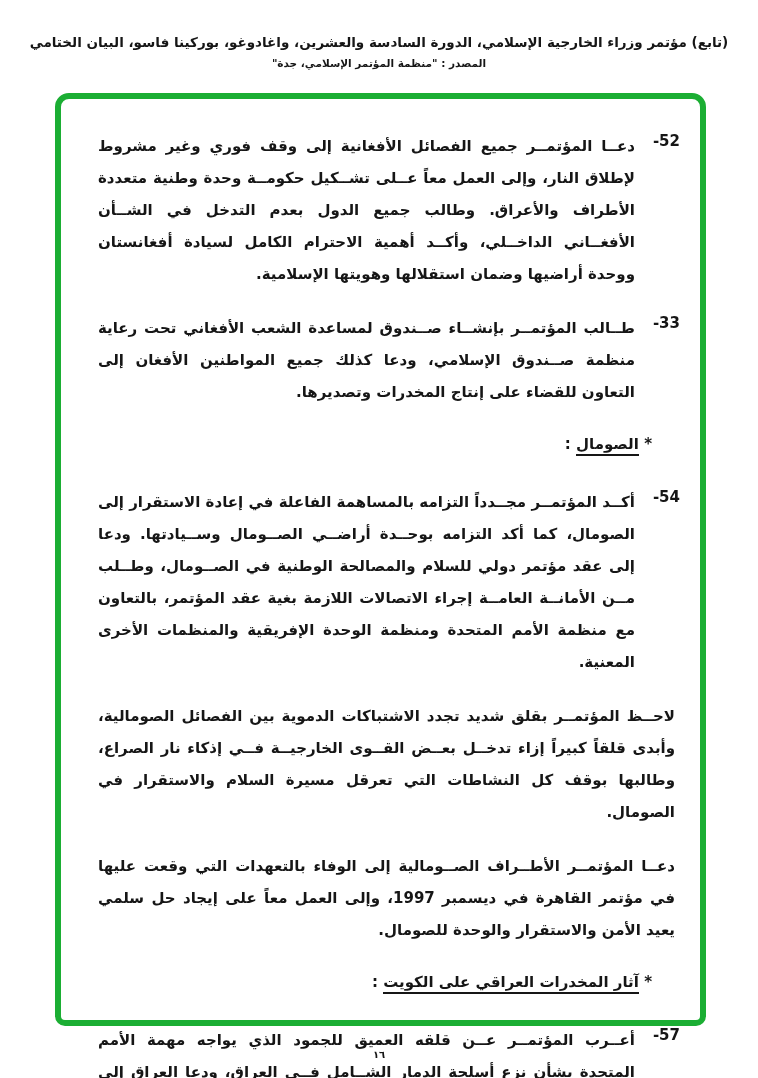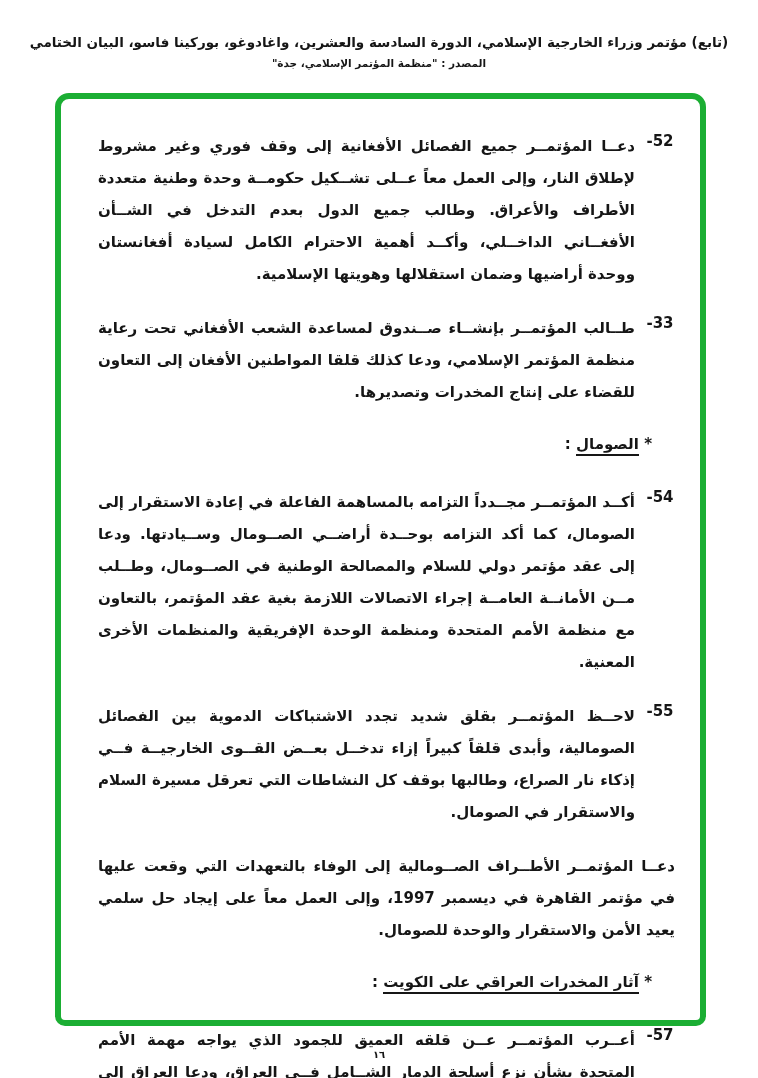--- a/index.html
+++ b/index.html
@@ -43,21 +43,21 @@
     border-radius: 14px 14px 10px 10px;
     padding: 26px 20px 0 32px;
   }
   .item {
     display: flex;
     margin: 0 0 12px 0;
   }
   .num {
     flex: 0 0 40px;
     direction: ltr;
-    text-align: center;
+    text-align: right;
     font-size: 15px;
     line-height: 32px;
     white-space: nowrap;
   }
   .txt {
     flex: 1 1 auto;
     margin: 5px;
     font-size: 15px;
     line-height: 32px;
     text-align: justify;
@@ -90,36 +90,35 @@
 
 <div class="frame">
 
   <div class="item">
     <span class="num">-52</span>
     <p class="txt">دعــا المؤتمــر جميع الفصائل الأفغانية إلى وقف فوري وغير مشروط لإطلاق النار، وإلى العمل معاً عــلى تشــكيل حكومــة وحدة وطنية متعددة الأطراف والأعراق. وطالب جميع الدول بعدم التدخل في الشــأن الأفغــاني الداخــلي، وأكــد أهمية الاحترام الكامل لسيادة أفغانستان ووحدة أراضيها وضمان استقلالها وهويتها الإسلامية.</p>
   </div>
 
   <div class="item">
     <span class="num">-33</span>
-    <p class="txt">طــالب المؤتمــر بإنشــاء صــندوق لمساعدة الشعب الأفغاني تحت رعاية منظمة المؤتمر الإسلامي، ودعا كذلك قلقا المواطنين الأفغان إلى التعاون للقضاء على إنتاج المخدرات وتصديرها.</p>
+    <p class="txt">طــالب المؤتمــر بإنشــاء صــندوق لمساعدة الشعب الأفغاني تحت رعاية منظمة صــندوق الإسلامي، ودعا كذلك جميع المواطنين الأفغان إلى التعاون للقضاء على إنتاج المخدرات وتصديرها.</p>
   </div>
 
   <div class="heading">
     <span>*</span>
     <span class="u">الصومال</span>
     <span> :</span>
   </div>
 
   <div class="item">
     <span class="num">-54</span>
     <p class="txt">أكــد المؤتمــر مجــدداً التزامه بالمساهمة الفاعلة في إعادة الاستقرار إلى الصومال، كما أكد التزامه بوحــدة أراضــي الصــومال وســيادتها. ودعا إلى عقد مؤتمر دولي للسلام والمصالحة الوطنية في الصــومال، وطــلب مــن الأمانــة العامــة إجراء الاتصالات اللازمة بغية عقد المؤتمر، بالتعاون مع منظمة الأمم المتحدة ومنظمة الوحدة الإفريقية والمنظمات الأخرى المعنية.</p>
   </div>
 
   <div class="item">
-    <span class="num">-55</span>
     <p class="txt">لاحــظ المؤتمــر بقلق شديد تجدد الاشتباكات الدموية بين الفصائل الصومالية، وأبدى قلقاً كبيراً إزاء تدخــل بعــض القــوى الخارجيــة فــي إذكاء نار الصراع، وطالبها بوقف كل النشاطات التي تعرقل مسيرة السلام والاستقرار في الصومال.</p>
   </div>
 
   <div class="item">
     <p class="txt">دعــا المؤتمــر الأطــراف الصــومالية إلى الوفاء بالتعهدات التي وقعت عليها في مؤتمر القاهرة في ديسمبر 1997، وإلى العمل معاً على إيجاد حل سلمي يعيد الأمن والاستقرار والوحدة للصومال.</p>
   </div>
 
   <div class="heading">
     <span>*</span>
     <span class="u">آثار المخدرات العراقي على الكويت</span>

